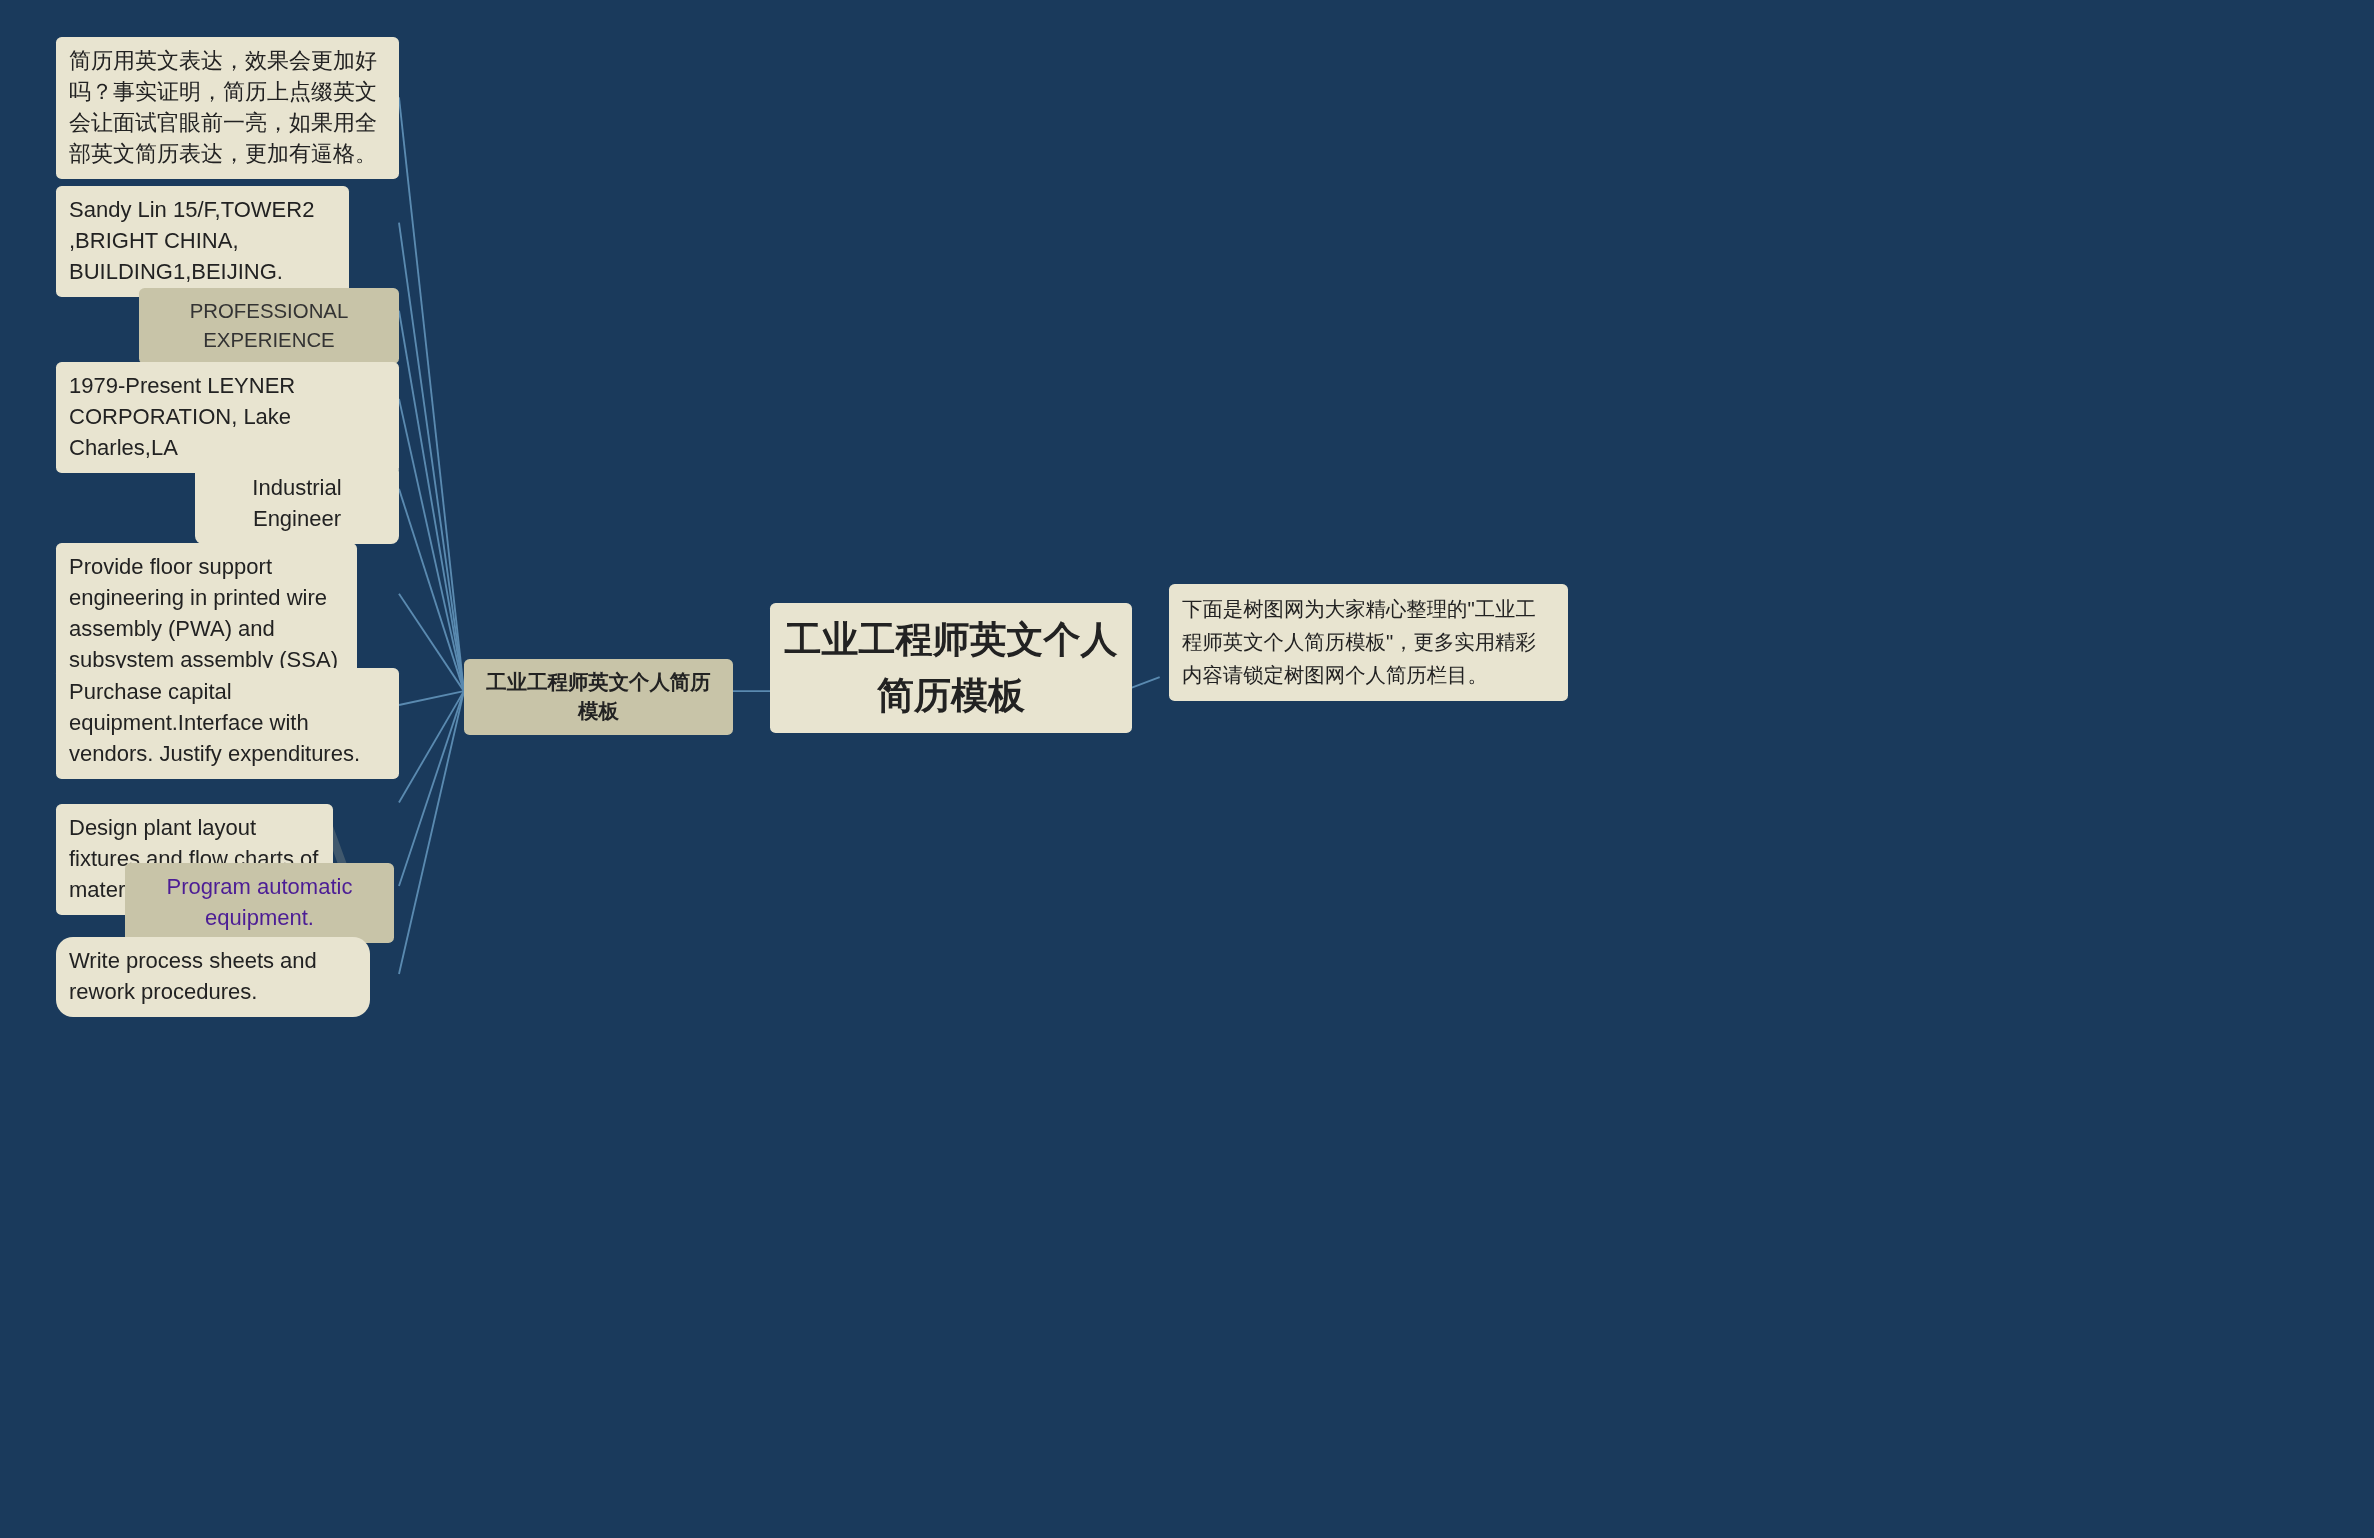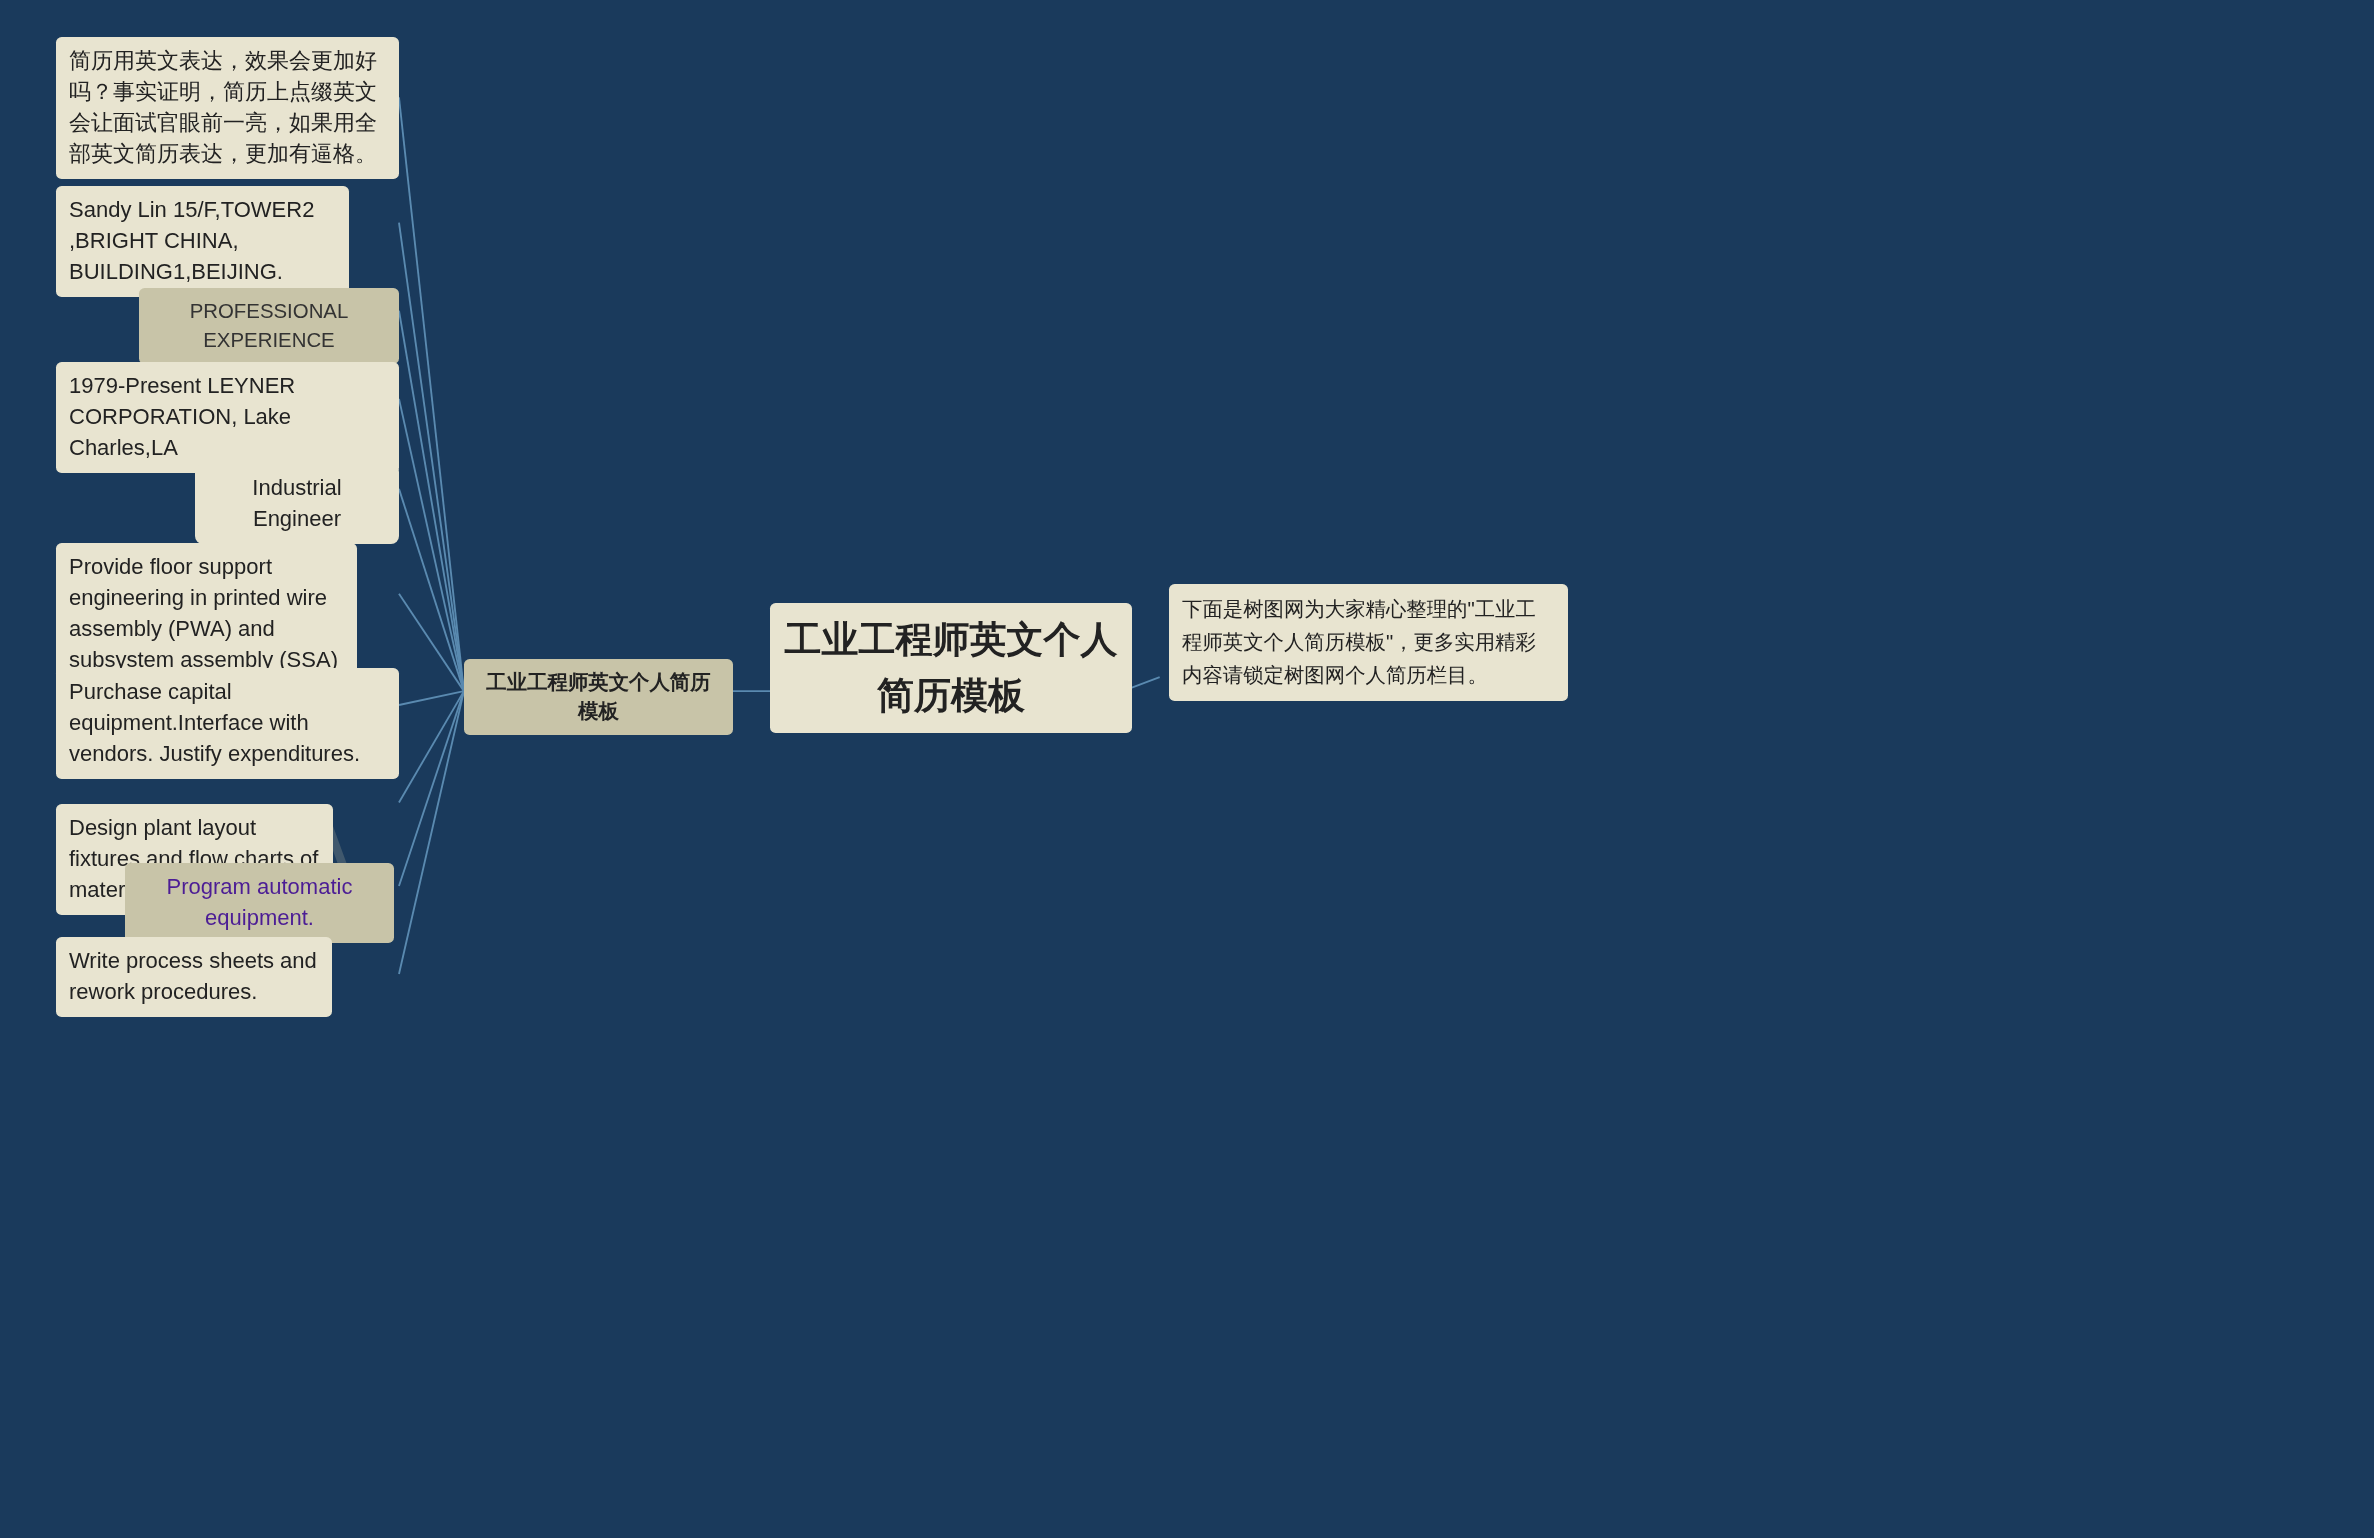--- a/index.html
+++ b/index.html
@@ -167,21 +167,21 @@
   </div>
 
   <div class="node node-left" style="left:56px; top:804px; width:277px;">
     <span>Design plant layout fixtures,and flow charts of material.</span>
   </div>
 
   <div class="node node-program" style="left:125px; top:863px; width:269px; text-align:center;">
     <span>Program automatic equipment.</span>
   </div>
 
-  <div class="node node-left" style="left:56px; top:937px; width:276px;">
+  <div class="node node-left" style="left:56px; top:937px; width:314px;border-radius:17px;">
     <span>Write process sheets and rework procedures.</span>
   </div>
 
   <div class="node node-center-label" style="left:464px; top:659px; width:269px; text-align:center; font-size:20.4px; font-weight:bold;">
     <span>工业工程师英文个人简历模板</span>
   </div>
 
   <div class="node node-main-title" style="left:770px; top:603px; width:362px; display:flex; align-items:center; justify-content:center;">
     <span style="font-size:37px; font-weight:bold; text-align:center; line-height:1.5;">工业工程师英文个人简历模板</span>
   </div>

